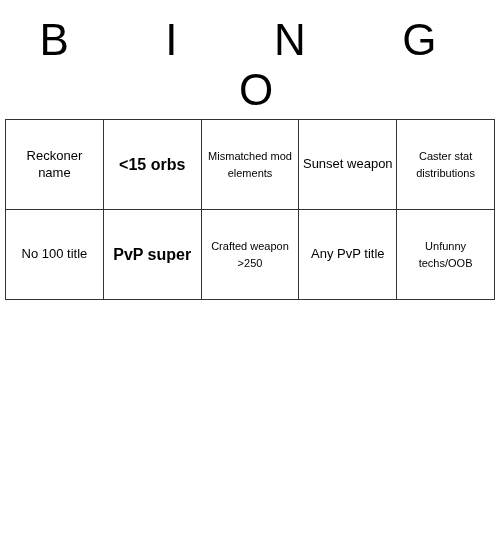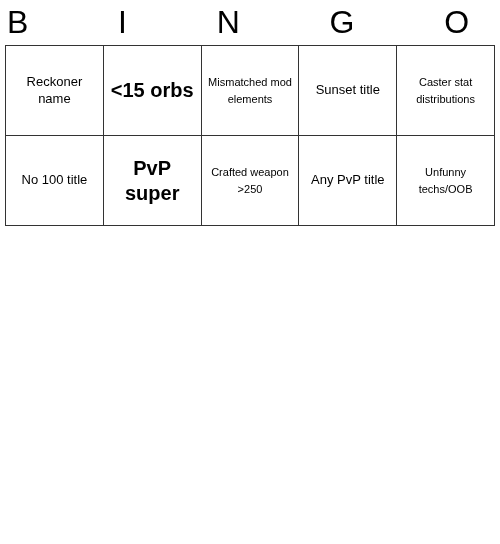--- a/index.html
+++ b/index.html
@@ -13,25 +13,25 @@
       height: 544px;
       background: #ffffff;
       font-family: Arial, sans-serif;
       display: flex;
       flex-direction: column;
       align-items: center;
       justify-content: flex-start;
     }
 
     .bingo-title {
-      font-size: 32px;
+      font-size: 44px;
       font-weight: normal;
       letter-spacing: 24px;
       text-align: center;
-      padding: 4px 0 4px 0;
+      padding: 15px 0 4px 0;
       width: 100%;
     }
 
     .bingo-grid {
       width: 490px;
       border-collapse: collapse;
       table-layout: fixed;
     }
 
     .bingo-grid td {
@@ -39,21 +39,21 @@
       text-align: center;
       vertical-align: middle;
       padding: 4px 3px;
       height: 90px;
       font-size: 13px;
       line-height: 1.25;
       word-break: break-word;
     }
 
     .large-text {
-      font-size: 20px;
+      font-size: 16px;
       font-weight: bold;
     }
 
     .small-text {
       font-size: 11px;
     }
 
     .xl-text {
       font-size: 26px;
       font-weight: bold;
@@ -63,21 +63,21 @@
 <body>
 
 <div class="bingo-title">B &nbsp;I &nbsp;N &nbsp;G &nbsp;O</div>
 
 <table class="bingo-grid">
   <tbody id="grid-body">
       <tr>
         <td><span class="">Reckoner name</span></td>
         <td><span class="large-text">&lt;15 orbs</span></td>
         <td><span class="small-text">Mismatched mod elements</span></td>
-        <td><span class="">Sunset title</span></td>
+        <td><span class="">Sunset weapon</span></td>
         <td><span class="small-text">Caster stat distributions</span></td>
       </tr>
       <tr>
         <td><span class="">No 100 title</span></td>
         <td><span class="large-text">PvP super</span></td>
         <td><span class="small-text">Crafted weapon &gt;250</span></td>
         <td><span class="">Any PvP title</span></td>
         <td><span class="small-text">Unfunny techs/OOB</span></td>
       </tr>
     </tbody>

